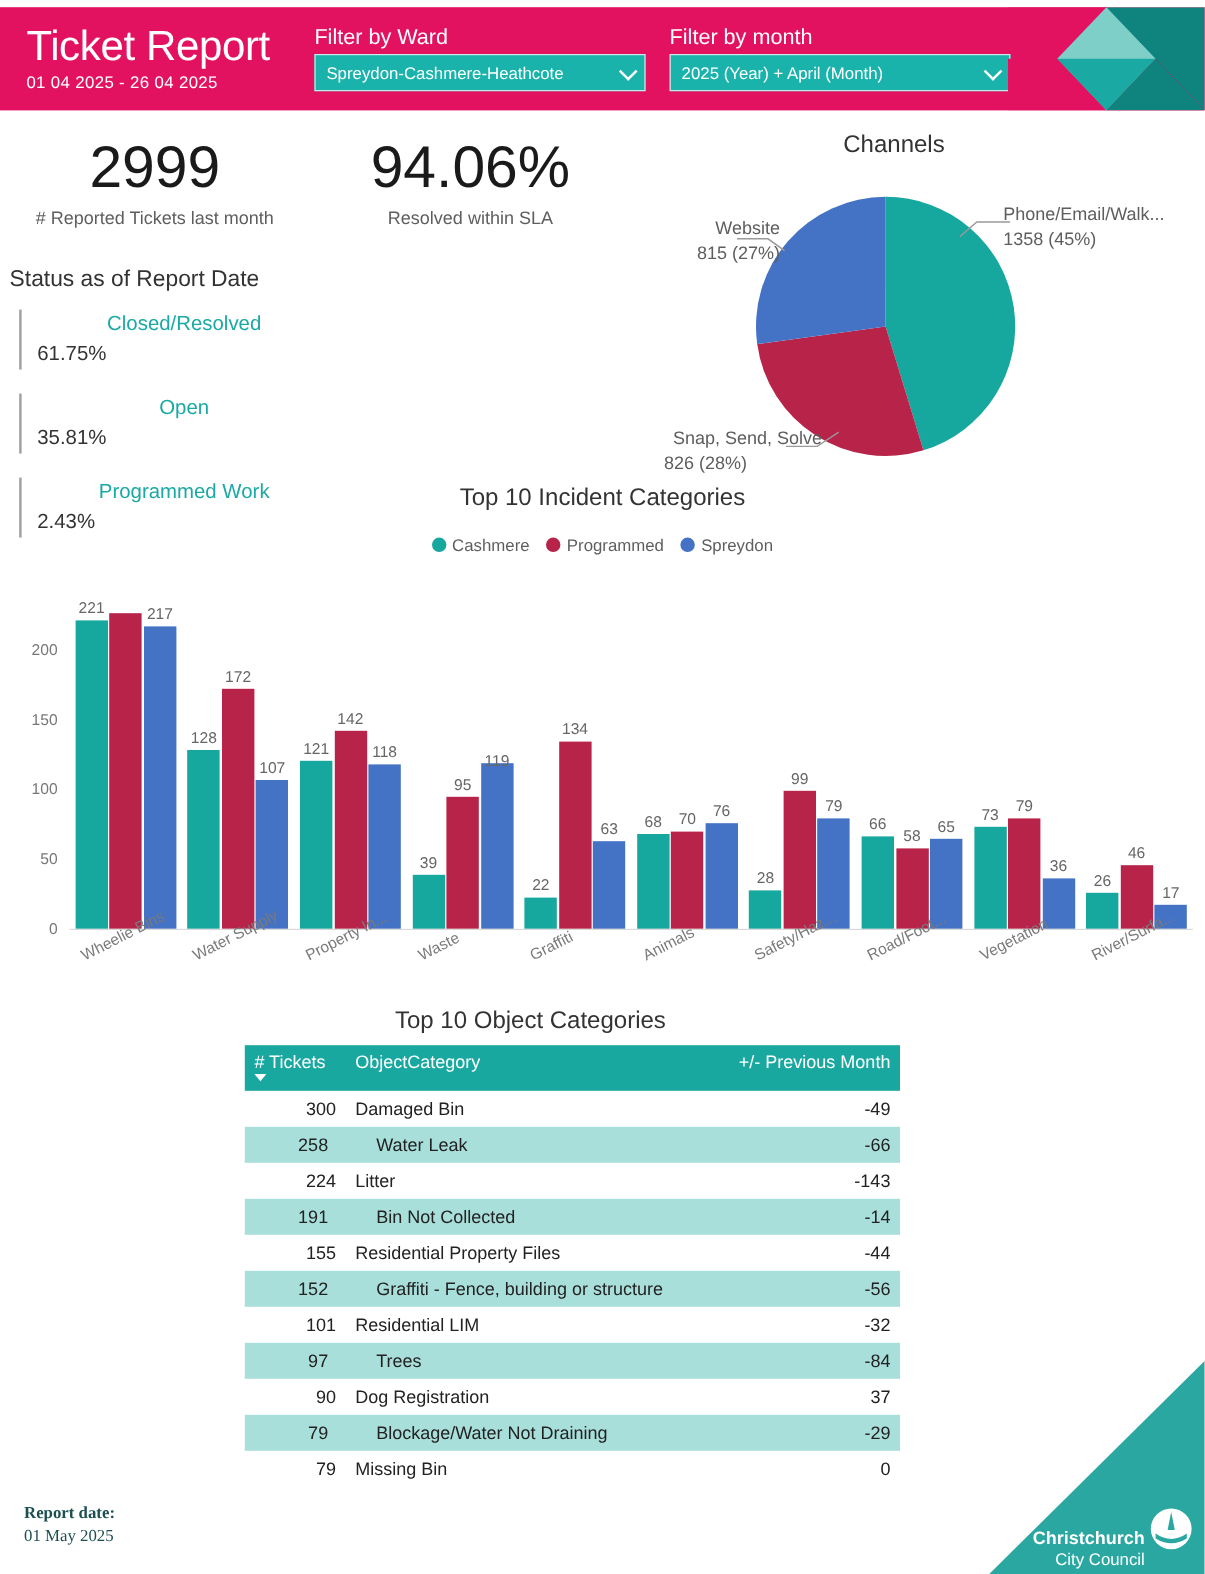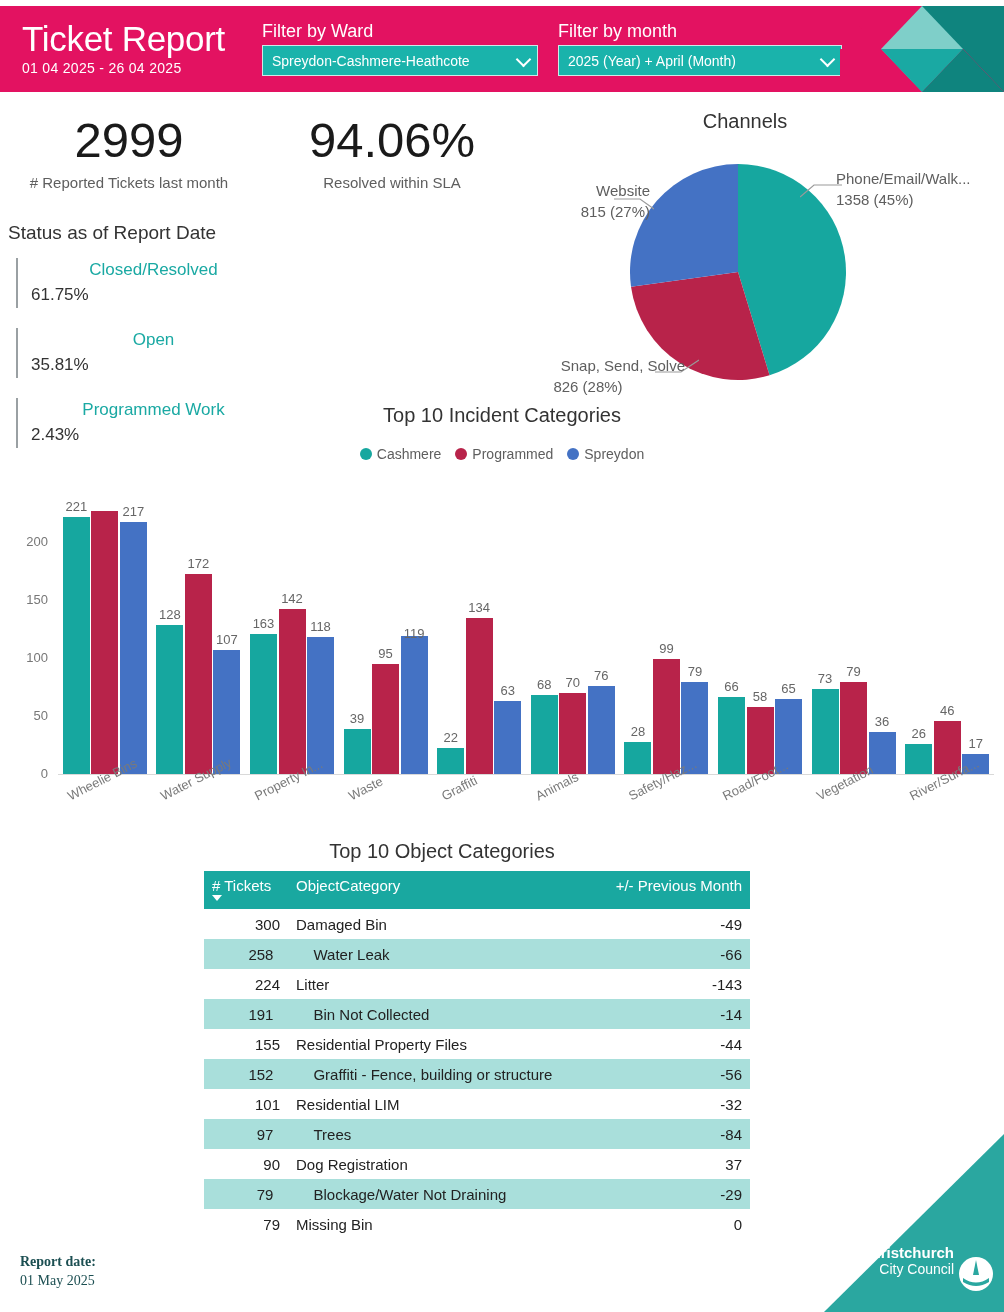--- a/index.html
+++ b/index.html
@@ -157,21 +157,21 @@
   .footer-lbl {
     font-family: "Liberation Serif", serif;
     font-size: 14px; font-weight: bold; color: #1c4f52; line-height: 19px;
   }
   .footer-date {
     font-family: "Liberation Serif", serif;
     font-size: 14px; color: #1c4f52; line-height: 19px;
   }
   .logo-wrap { position: absolute; left: 824px; top: 1134px; width: 180px; height: 178px; }
   .logo-text {
-    position: absolute; right: 50px; bottom: 34px;
+    position: absolute; right: 50px; bottom: 4px;
     text-align: right; color: #ffffff; line-height: 17px;
   }
   .logo-l1 { font-size: 15px; font-weight: bold; }
   .logo-l2 { font-size: 14px; }
   .logo-emblem { position: absolute; right: 10px; bottom: 20px; }
 </style>
 </head>
 <body>
 
 <div class="page">
@@ -300,21 +300,21 @@
         <div class="group" style="left: 98.4px; width: 84px;">
           <div class="bar" style="left: 0px; height: 148.58px; background: rgb(22, 167, 159);"></div>
           <div class="bar-val" style="left: -9.5px; bottom: 151.58px;">128</div>
           <div class="bar" style="left: 28.5px; height: 199.655px; background: rgb(184, 35, 74);"></div>
           <div class="bar-val" style="left: 19px; bottom: 202.655px;">172</div>
           <div class="bar" style="left: 57px; height: 124.204px; background: rgb(68, 114, 196);"></div>
           <div class="bar-val" style="left: 47.5px; bottom: 127.204px;">107</div>
         </div>
         <div class="group" style="left: 192px; width: 84px;">
           <div class="bar" style="left: 0px; height: 140.455px; background: rgb(22, 167, 159);"></div>
-          <div class="bar-val" style="left: -9.5px; bottom: 143.455px;">163</div>
+          <div class="bar-val" style="left: -9.5px; bottom: 143.455px;">121</div>
           <div class="bar" style="left: 28.5px; height: 164.831px; background: rgb(184, 35, 74);"></div>
           <div class="bar-val" style="left: 19px; bottom: 167.831px;">142</div>
           <div class="bar" style="left: 57px; height: 136.973px; background: rgb(68, 114, 196);"></div>
           <div class="bar-val" style="left: 47.5px; bottom: 139.973px;">118</div>
         </div>
         <div class="group" style="left: 285.6px; width: 84px;">
           <div class="bar" style="left: 0px; height: 45.2706px; background: rgb(22, 167, 159);"></div>
           <div class="bar-val" style="left: -9.5px; bottom: 48.2706px;">39</div>
           <div class="bar" style="left: 28.5px; height: 110.275px; background: rgb(184, 35, 74);"></div>
           <div class="bar-val" style="left: 19px; bottom: 113.275px;">95</div>

